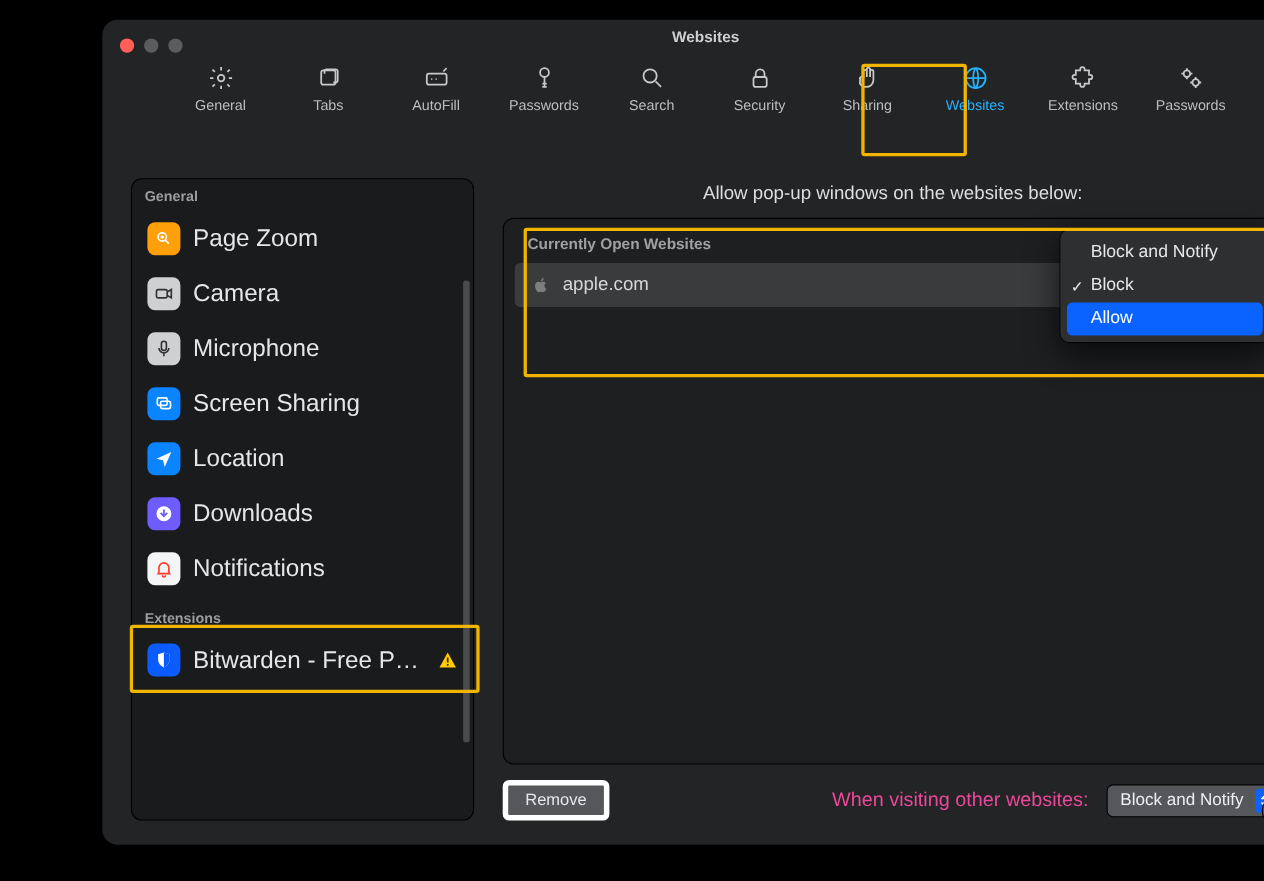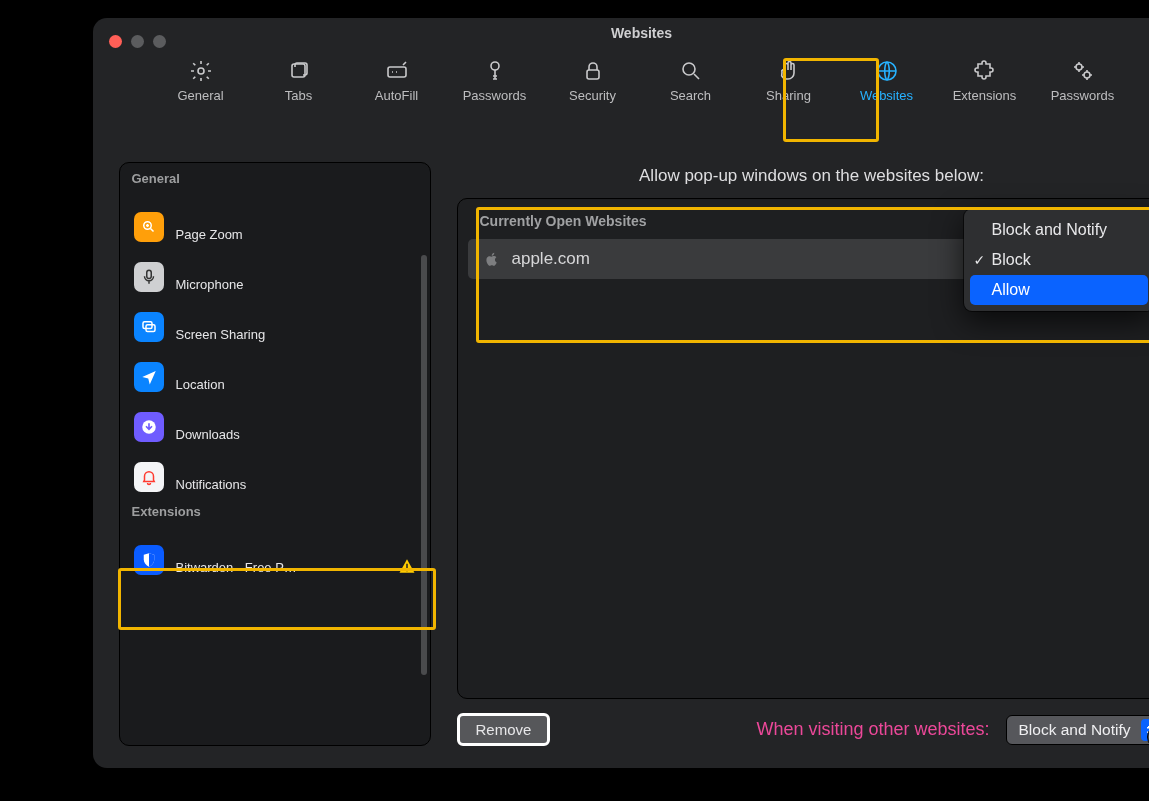--- a/index.html
+++ b/index.html
@@ -39,22 +39,22 @@
   .tbitem.active .bgsel{position:absolute;inset:-2px 2px 18px 2px;background:#3b3c3e;border-radius:6px;z-index:-1;}
   
   .content{position:absolute;left:26px;right:26px;top:144px;bottom:22px;display:flex;gap:26px;}
   .sidebar{
     width:var(--sidebar-w);background:var(--panel);border:1px solid #000;border-radius:10px;
     display:flex;flex-direction:column;position:relative;overflow:hidden;
   }
   .sb-head{color:#9d9e9f;font-weight:600;font-size:13px;padding:8px 12px 6px;}
   .sb-list{flex:1;overflow:hidden;position:relative;}
   .sb-item{
-    display:flex;align-items:flex-end;gap:12px;height:50px;padding:0 14px;
-    font-size:13px;color:#e6e6e8;position:relative;white-space:nowrap;overflow:hidden;text-overflow:ellipsis;
+    display:flex;align-items:center;gap:12px;height:50px;padding:0 14px;
+    font-size:22px;color:#e6e6e8;position:relative;white-space:nowrap;overflow:hidden;text-overflow:ellipsis;
   }
   .sb-item .appicon{width:30px;height:30px;border-radius:7px;display:flex;align-items:center;justify-content:center;flex:0 0 30px;}
   .sb-item .label{flex:1;overflow:hidden;text-overflow:ellipsis;}
   .sb-item.selected{background:var(--accent);color:#fff;}
   .sb-scroll{position:absolute;right:3px;top:92px;width:6px;height:420px;background:#4a4b4d;border-radius:3px;}
   .warn{width:18px;height:18px;flex:0 0 18px;}
   
   .pane{flex:1;display:flex;flex-direction:column;}
   .pane-title{font-size:17px;color:#dedee0;margin:4px 0 12px 2px;text-align:center;}
   .listbox{
@@ -62,21 +62,21 @@
     display:flex;flex-direction:column;overflow:visible;
   }
   .lb-head{color:#a0a1a3;font-weight:600;font-size:14px;padding:14px 22px 10px;}
   .lb-row{
     margin:0 10px;height:40px;background:var(--row);border-radius:5px;display:flex;align-items:center;
     gap:12px;padding:0 16px;color:#d7d7d9;font-size:17px;position:relative;
   }
   .lb-row .fav{width:16px;height:16px;opacity:.7;}
   .footer{display:flex;align-items:center;gap:16px;margin-top:14px;}
   .btn{
-    background:#56575a;border:3px solid #ffffff;border-radius:6px;color:#e7e7e9;
+    background:#56575a;border:5px solid #ffffff;border-radius:6px;color:#e7e7e9;
     font-size:15px;padding:5px 16px;
   }
   .spacer{flex:1;}
   .sel-label{font-size:18px;color:#ec4899;}
   .select{
     display:flex;align-items:center;gap:10px;background:#56575b;border:1px solid #000;border-radius:6px;
     padding:3px 3px 3px 12px;font-size:15.5px;color:#efeff1;
   }
   .sel-arrows{width:20px;height:22px;background:#0a63ff;border-radius:4px;display:flex;flex-direction:column;align-items:center;justify-content:center;gap:0;}
   .sel-arrows svg{width:10px;height:8px;stroke:#fff;fill:#fff;}
@@ -154,34 +154,34 @@
           <svg viewBox="0 0 24 24">
               <circle cx="12" cy="7" r="4"></circle>
               <path d="M12 11v9M10 17h4M10 20h4"></path>
             </svg>
         </div>
         <span>Passwords</span>
       </div>
       <div class="tbitem">
         <div class="ic">
           <svg viewBox="0 0 24 24">
+              <circle cx="10" cy="10" r="6"></circle>
+              <path d="M15 15l5 5"></path>
+            </svg>
+        </div>
+        <span>Search</span>
+      </div>
+      <div class="tbitem">
+        <div class="ic">
+          <svg viewBox="0 0 24 24">
               <rect x="6" y="11" width="12" height="9" rx="2"></rect>
               <path d="M8 11V8a4 4 0 0 1 8 0v3"></path>
             </svg>
         </div>
         <span>Security</span>
-      </div>
-      <div class="tbitem">
-        <div class="ic">
-          <svg viewBox="0 0 24 24">
-              <circle cx="10" cy="10" r="6"></circle>
-              <path d="M15 15l5 5"></path>
-            </svg>
-        </div>
-        <span>Search</span>
       </div>
       <div class="tbitem">
         <div class="ic">
           <svg viewBox="0 0 24 24">
               <path d="M8 12V6a1.5 1.5 0 1 1 3 0v5M11 11V4a1.5 1.5 0 1 1 3 0v7M14 11V6a1.5 1.5 0 1 1 3 0v8a6 6 0 0 1-6 6h-1a6 6 0 0 1-5.3-3.2L5 13a1.5 1.5 0 0 1 2.6-1.5L8 12"></path>
             </svg>
         </div>
         <span>Sharing</span>
       </div>
       <div class="tbitem active">
@@ -223,20 +223,29 @@
           <div class="sb-item">
             <div class="appicon ic-orange">
               <svg viewBox="0 0 24 24" width="18" height="18" fill="none" stroke="#fff" stroke-width="2">
                   <circle cx="10" cy="10" r="5"></circle>
                   <path d="M14 14l4 4M8 10h4M10 8v4"></path>
                 </svg>
             </div>
             <span class="label">Page Zoom</span>
           </div>
 
+          <div class="sb-item">
+            <div class="appicon ic-gray">
+              <svg viewBox="0 0 24 24" width="18" height="18" fill="none" stroke="#333" stroke-width="2">
+                  <rect x="3" y="7" width="13" height="10" rx="2"></rect>
+                  <path d="M16 10l5-3v10l-5-3"></path>
+                </svg>
+            </div>
+            <span class="label">Camera</span>
+          </div>
 
           <div class="sb-item">
             <div class="appicon ic-gray">
               <svg viewBox="0 0 24 24" width="18" height="18" fill="none" stroke="#333" stroke-width="2">
                   <rect x="9" y="3" width="6" height="11" rx="3"></rect>
                   <path d="M6 11a6 6 0 0 0 12 0M12 17v4"></path>
                 </svg>
             </div>
             <span class="label">Microphone</span>
           </div>

